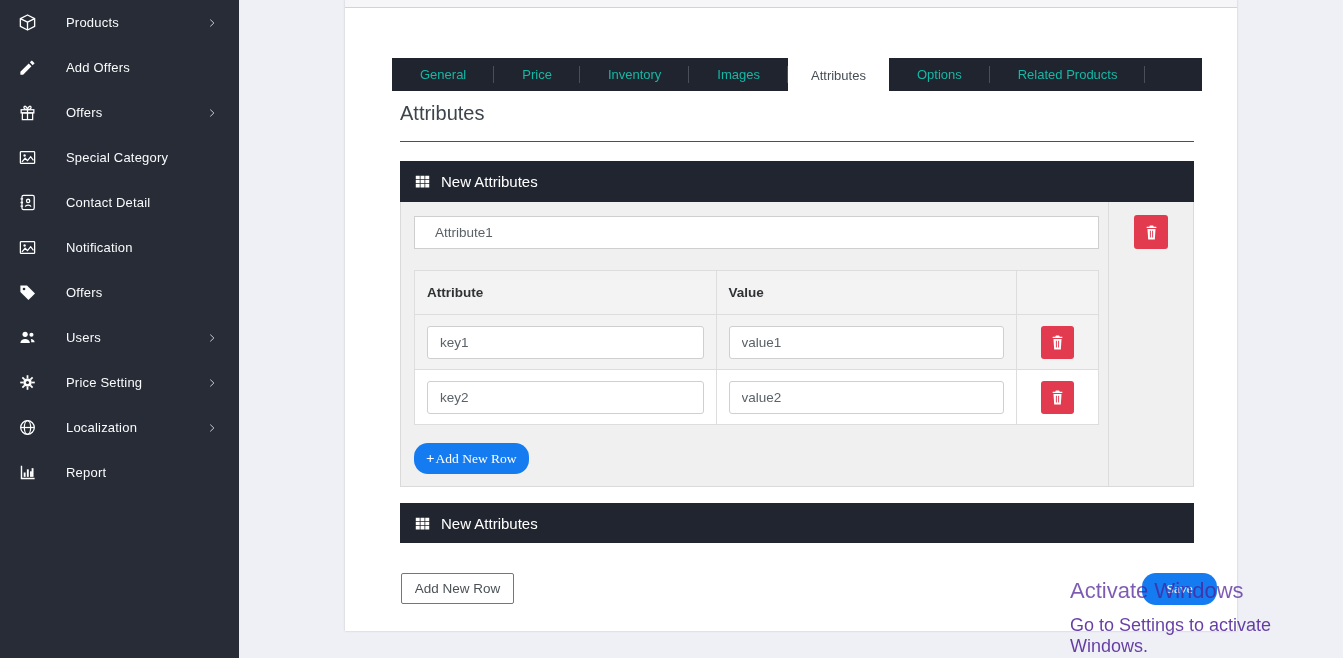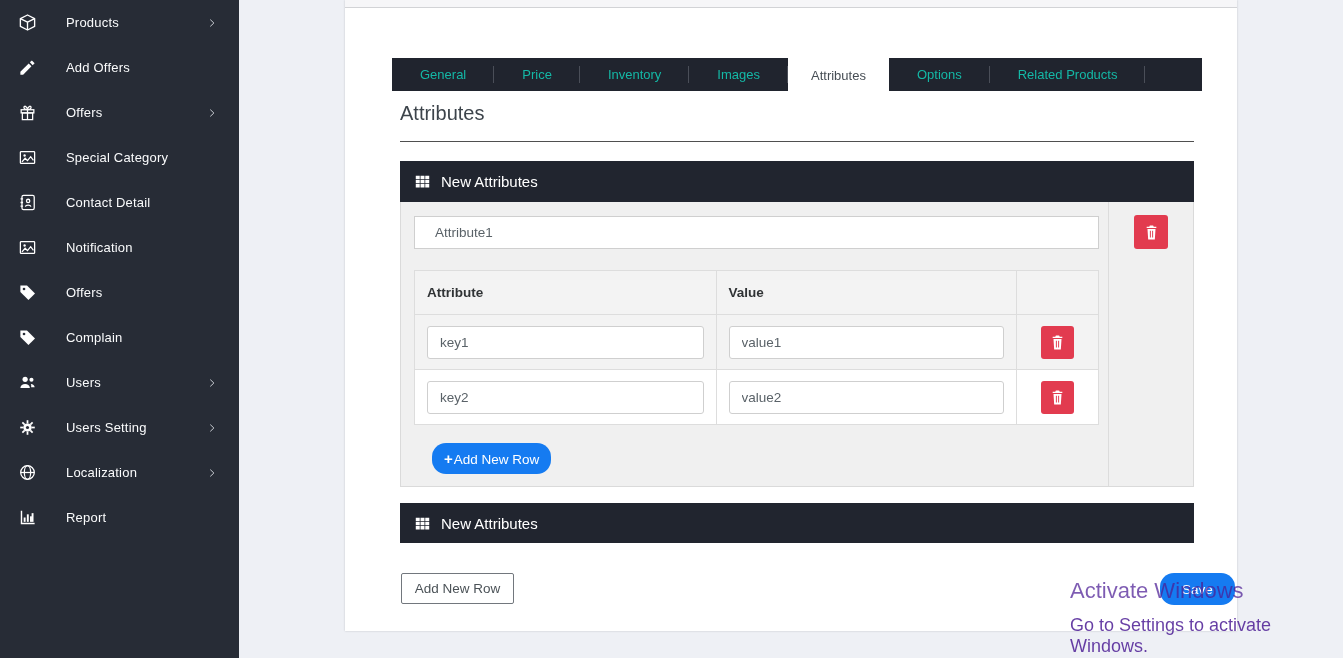--- a/index.html
+++ b/index.html
@@ -62,21 +62,21 @@
   .attr-table th{height:44px;padding:0 12px;font-size:13.5px;font-weight:700;color:#303335;background:#f3f3f3;}
   .attr-table td{height:55px;padding:8px 12px;}
   .attr-table tr.odd td{background:#f3f3f3;}
   .col-attr{width:302px;}
   .col-val{width:301px;}
   .col-act{width:82px;}
   .cell-input{width:100%;height:33px;background:#fff;border:1px solid #cfcfcf;border-radius:3px;
               padding:0 12px;font-size:13.5px;color:#5a6268;font-family:inherit;outline:none;}
   .del-row-btn{width:33px;height:33px;margin:0 auto;}
   .btn-primary{background:var(--accent);border:none;border-radius:14px;color:#fff;cursor:pointer;
-               font-size:13.5px;font-family:Liberation Sans, sans-serif;margin-left:18px;}
+               font-size:13.5px;font-family:Liberation Serif, serif;}
   .add-row-btn{position:absolute;left:13px;top:241px;height:31px;padding:0 12px;}
   .add-row-btn b{font-weight:700;font-size:15px;margin-right:1px;}
   
   .footer-add-btn{position:absolute;left:56px;top:573px;width:113px;height:31px;background:#fff;
                   border:1px solid #72777d;border-radius:2px;color:#4b5257;font-size:13.5px;
                   font-family:inherit;cursor:pointer;}
   .save-btn{position:absolute;left:797px;top:573px;width:75px;height:32px;}
   
   .watermark{position:absolute;z-index:20;color:#4c1d95;pointer-events:none;}
   .wm1{left:1070px;top:578px;font-size:22px;opacity:.72;}
@@ -157,29 +157,20 @@
         <span class="side-label">Notification</span>
       </div>
       <div class="side-item">
         <span class="icon">
           <svg viewBox="0 0 24 24" fill="currentColor">
             <path d="M3 3h8.4L21.5 13.2 13.2 21.5 3 11.3z"></path>
             <circle cx="7.6" cy="7.6" r="1.7" fill="#272c36"></circle>
           </svg>
         </span>
         <span class="side-label">Offers</span>
-      </div>
-      <div class="side-item">
-        <span class="icon">
-          <svg viewBox="0 0 24 24" fill="currentColor">
-            <path d="M3 3h8.4L21.5 13.2 13.2 21.5 3 11.3z"></path>
-            <circle cx="7.6" cy="7.6" r="1.7" fill="#272c36"></circle>
-          </svg>
-        </span>
-        <span class="side-label">Complain</span>
       </div>
       <div class="side-item">
         <span class="icon">
           <svg viewBox="0 0 24 24" fill="currentColor">
             <circle cx="9" cy="8" r="3.3"></circle>
             <path d="M3 19c0-3.4 3-5.1 6-5.1s6 1.7 6 5.1z"></path>
             <circle cx="17" cy="8.6" r="2.6"></circle>
             <path d="M16.2 13.9c2.6.3 4.8 1.8 4.8 4.1h-4.4a7 7 0 0 0-.4-4.1z"></path>
           </svg>
         </span>
@@ -198,21 +189,21 @@
             <rect x="10.9" y="2.8" width="2.2" height="4.2"></rect>
             <rect x="10.9" y="17" width="2.2" height="4.2"></rect>
             <rect x="2.8" y="10.9" width="4.2" height="2.2"></rect>
             <rect x="17" y="10.9" width="4.2" height="2.2"></rect>
             <rect x="10.9" y="2.8" width="2.2" height="4.2" transform="rotate(45 12 12)"></rect>
             <rect x="10.9" y="17" width="2.2" height="4.2" transform="rotate(45 12 12)"></rect>
             <rect x="2.8" y="10.9" width="4.2" height="2.2" transform="rotate(45 12 12)"></rect>
             <rect x="17" y="10.9" width="4.2" height="2.2" transform="rotate(45 12 12)"></rect>
           </svg>
         </span>
-        <span class="side-label">Users Setting</span>
+        <span class="side-label">Price Setting</span>
         <span class="icon chev">
           <svg viewBox="0 0 24 24" fill="none" stroke="currentColor" stroke-width="2.4" stroke-linecap="round" stroke-linejoin="round">
             <path d="M8.5 4.5l8 7.5-8 7.5"></path>
           </svg>
         </span>
       </div>
       <div class="side-item">
         <span class="icon">
           <svg viewBox="0 0 24 24" fill="none" stroke="currentColor" stroke-width="1.6">
             <circle cx="12" cy="12" r="8.6"></circle>

